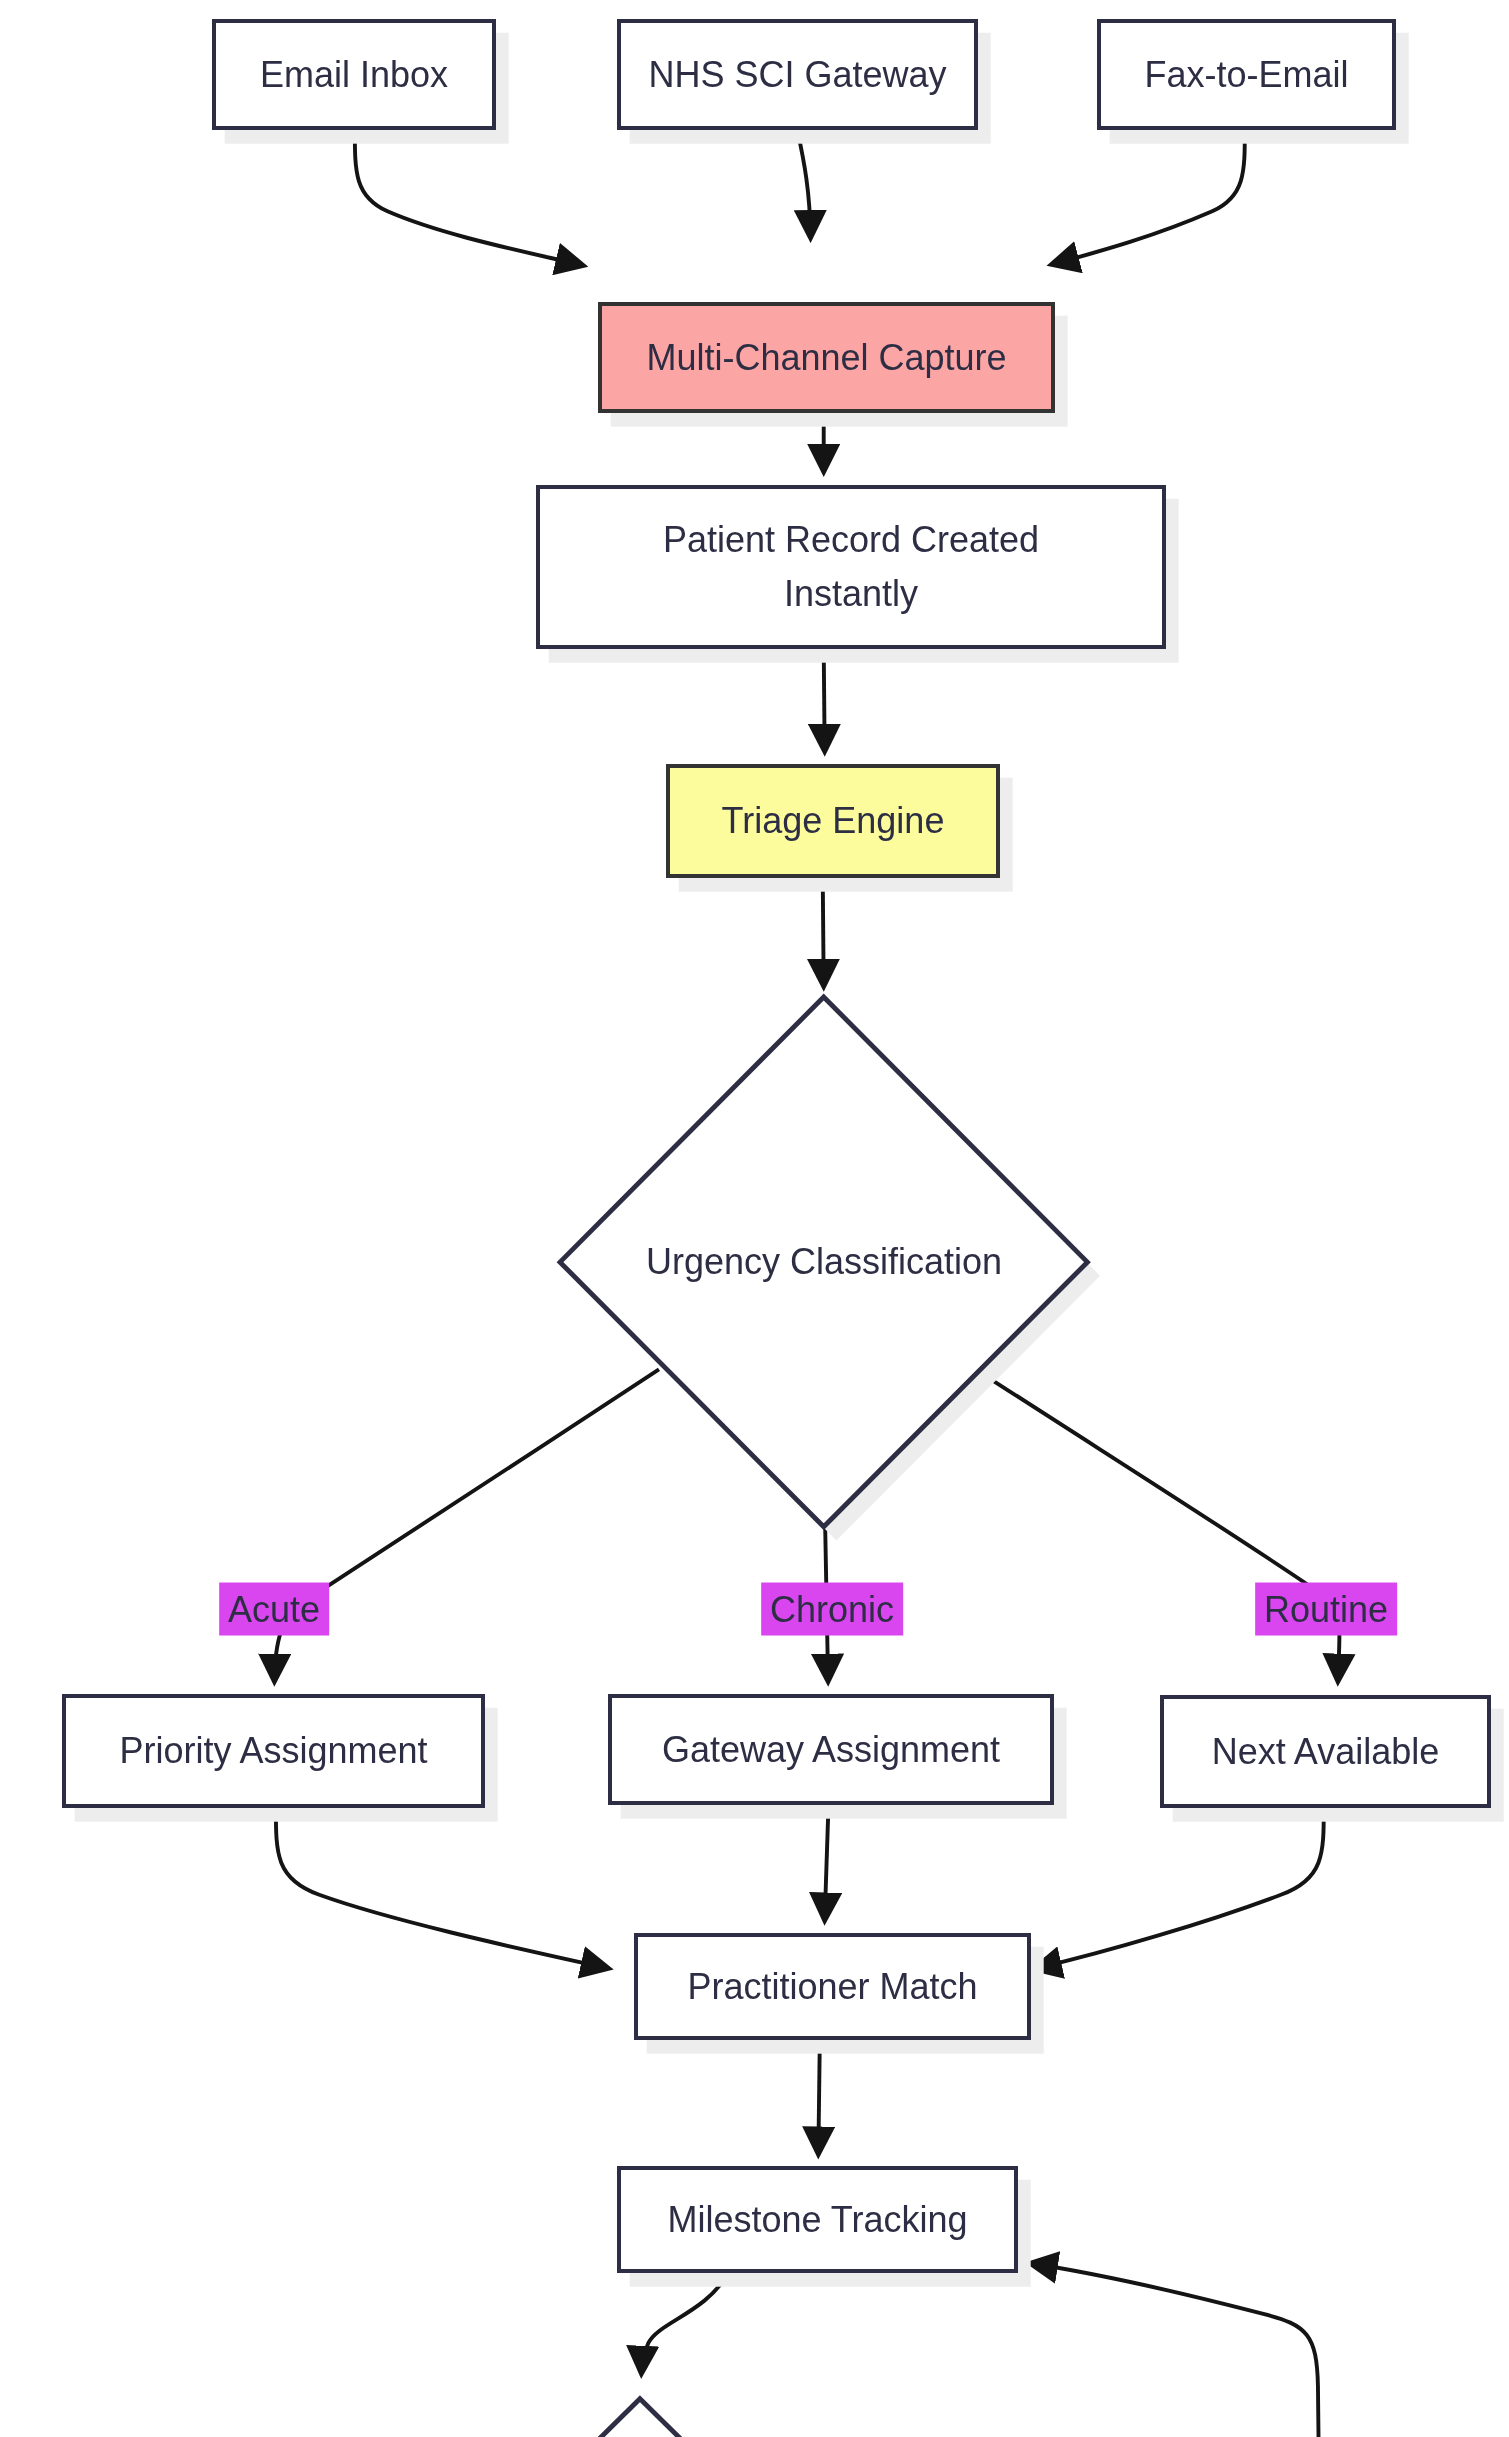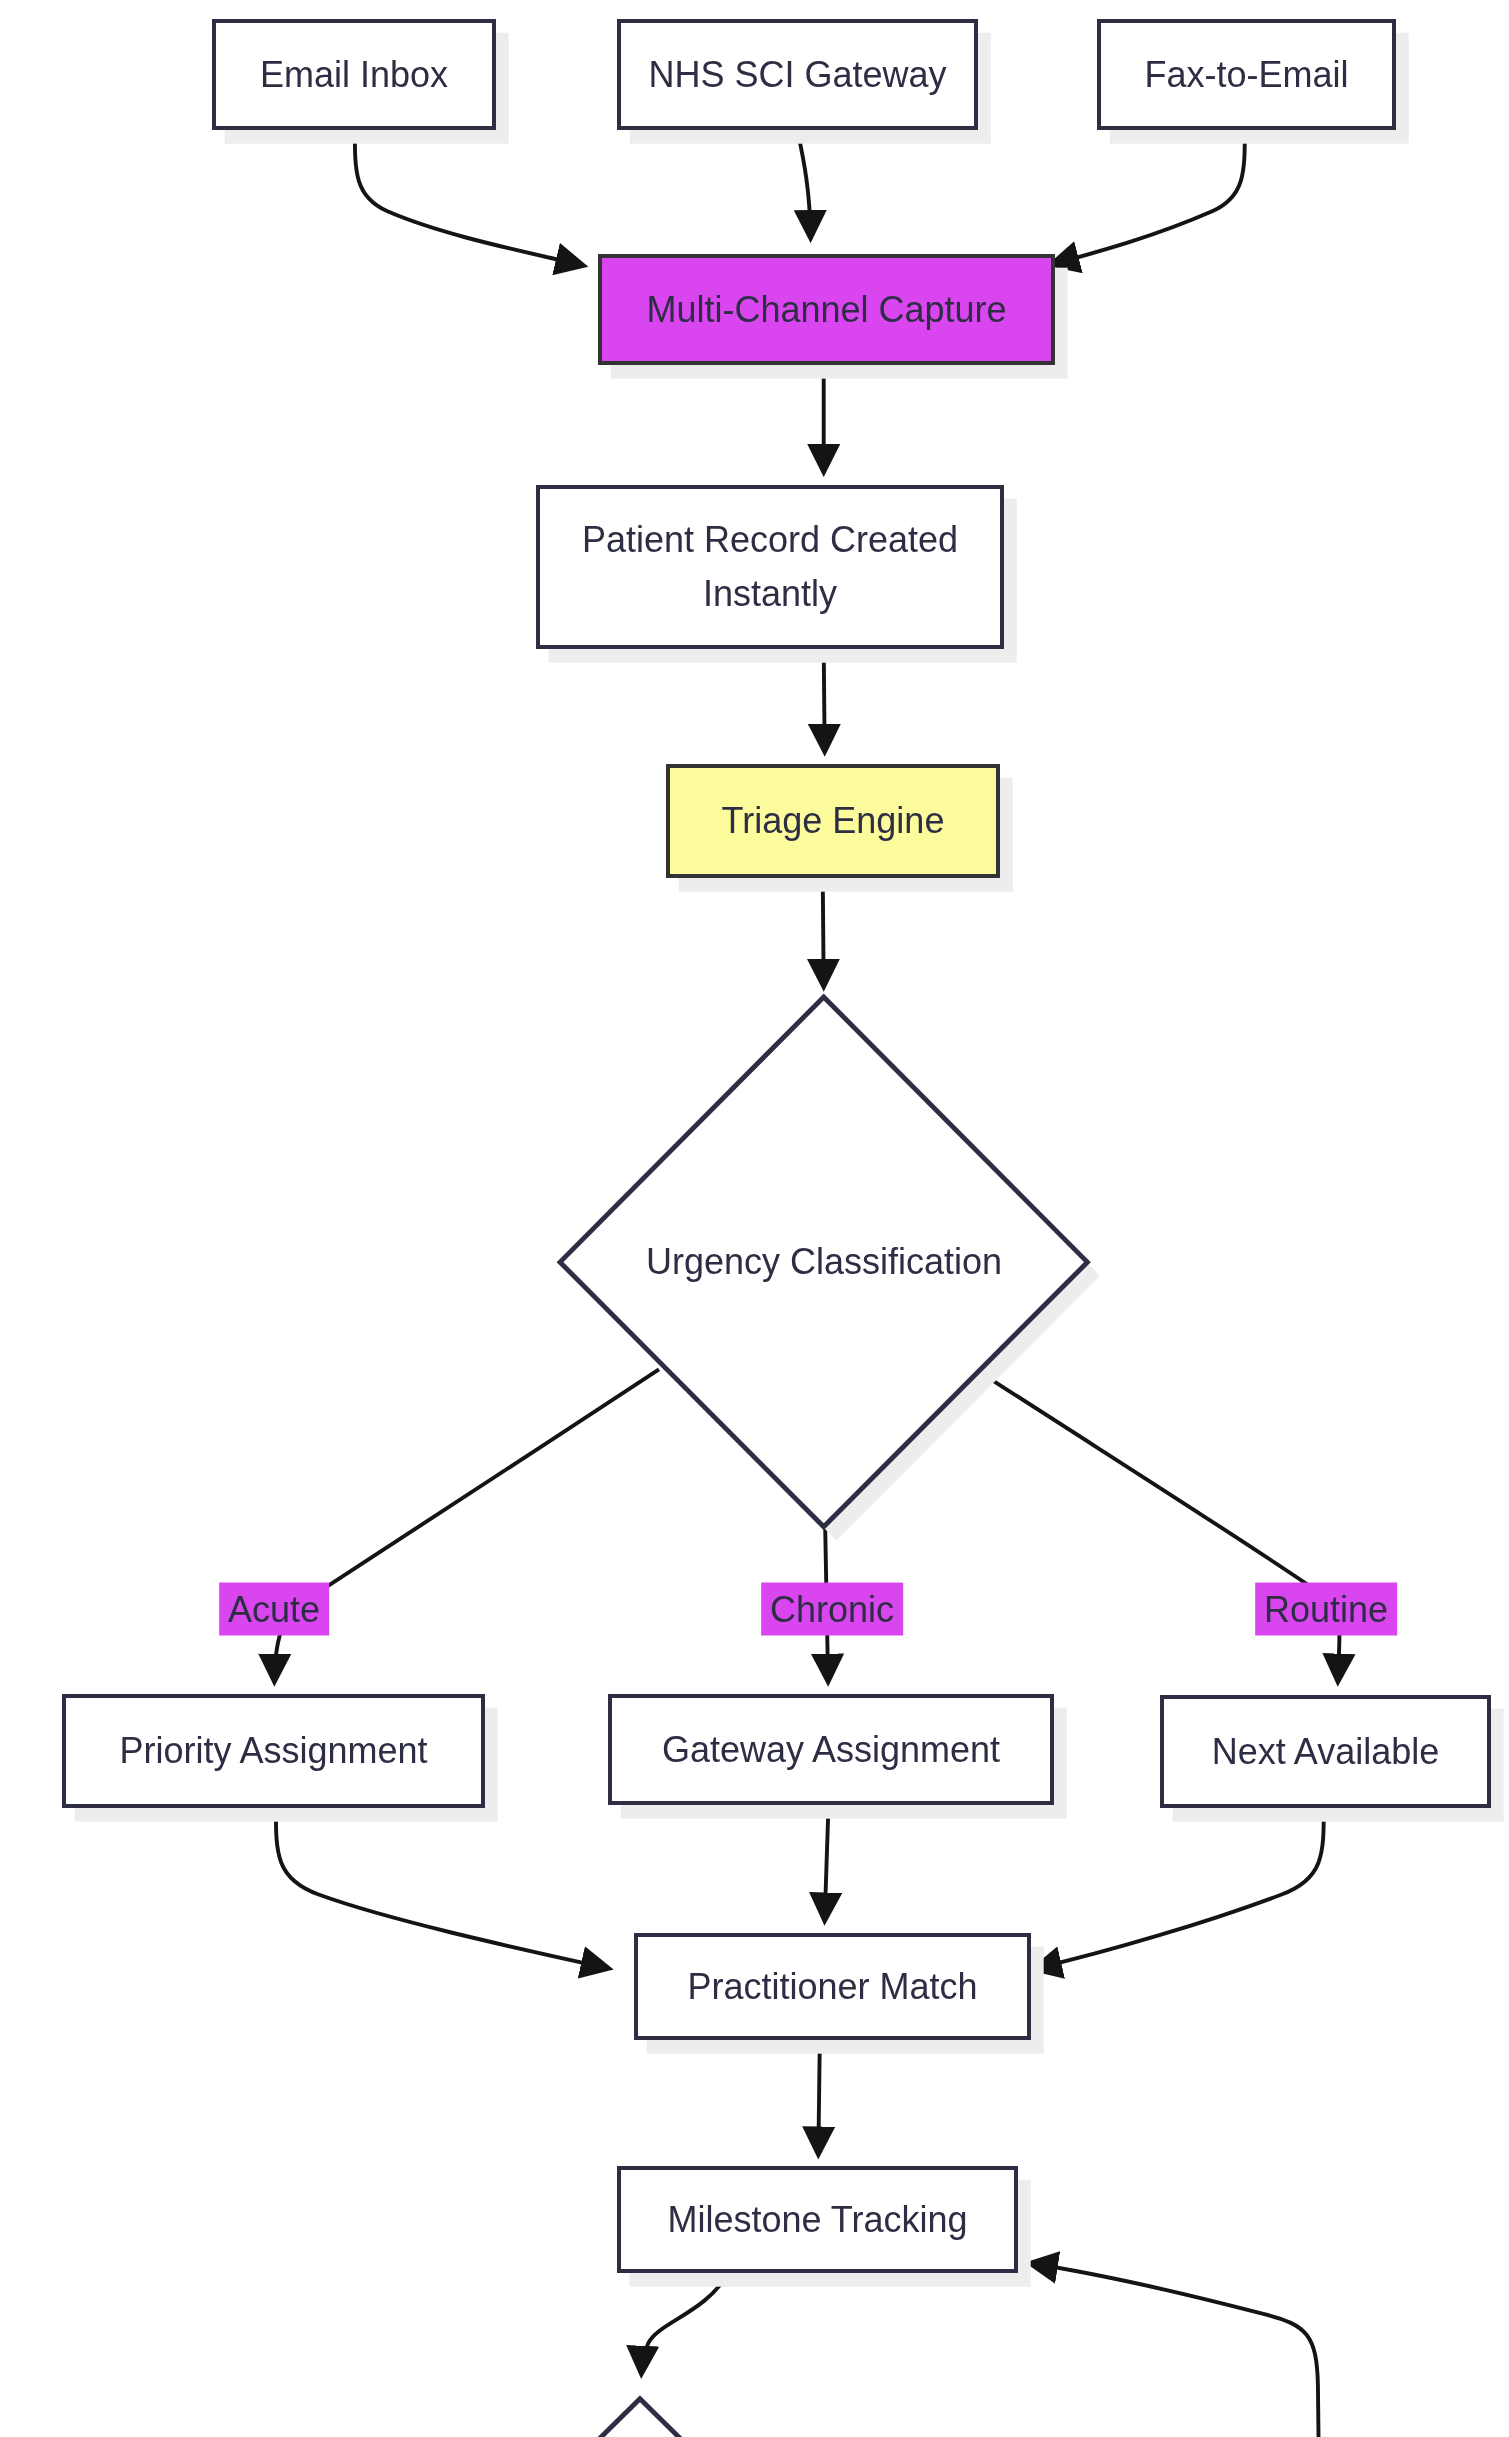--- a/index.html
+++ b/index.html
@@ -7,21 +7,21 @@
   .canvas{position:relative;width:1509px;height:3812px;overflow:hidden;background:#ffffff;}
   svg.edges{position:absolute;left:0;top:0;}
   .node{
     position:absolute;box-sizing:border-box;
     display:flex;align-items:center;justify-content:center;text-align:center;
     background:#ffffff;border:4.9px solid #2d2d44;color:#2d2d44;
     font-size:36px;line-height:1.5;font-weight:400;
     box-shadow:12.7px 13.7px 0 0 #ededed;
   }
   .node.colored{border-color:#333333;}
-  .node.pink{background:#d946ef;}
+  .node.pink{background:#fca5a5;margin-top:48px;}
   .node.yellow{background:#fcfc9d;}
   .node span{display:block;}
   .diamond-label{
     position:absolute;transform:translate(-50%,-50%);
     color:#2d2d44;font-size:36px;white-space:nowrap;text-align:center;
   }
   .chip{
     position:absolute;transform:translate(-50%,-50%);
     background:#d946ef;color:#2d2d44;font-size:36px;line-height:1.2;
     padding:4.9px 8.8px;white-space:nowrap;
@@ -81,21 +81,21 @@
   </div>
 
   <div class="node" style="left:1097px;top:19px;width:299px;height:111px;">
     <span>Fax-to-Email</span>
   </div>
 
   <div class="node colored pink" style="left:598px;top:254px;width:457px;height:111px;">
     <span>Multi-Channel Capture</span>
   </div>
 
-  <div class="node" style="left:536px;top:485px;width:468px;height:164px;">
+  <div class="node" style="left:536px;top:485px;width:630px;height:164px;">
     <span style="max-width:492px;">Patient Record Created Instantly</span>
   </div>
 
   <div class="node colored yellow" style="left:666px;top:764px;width:334px;height:114px;">
     <span>Triage Engine</span>
   </div>
 
   <div class="diamond-label" style="left:824px;top:1262px;">Urgency Classification</div>
 
   <div class="node" style="left:62px;top:1694px;width:423px;height:114px;">

